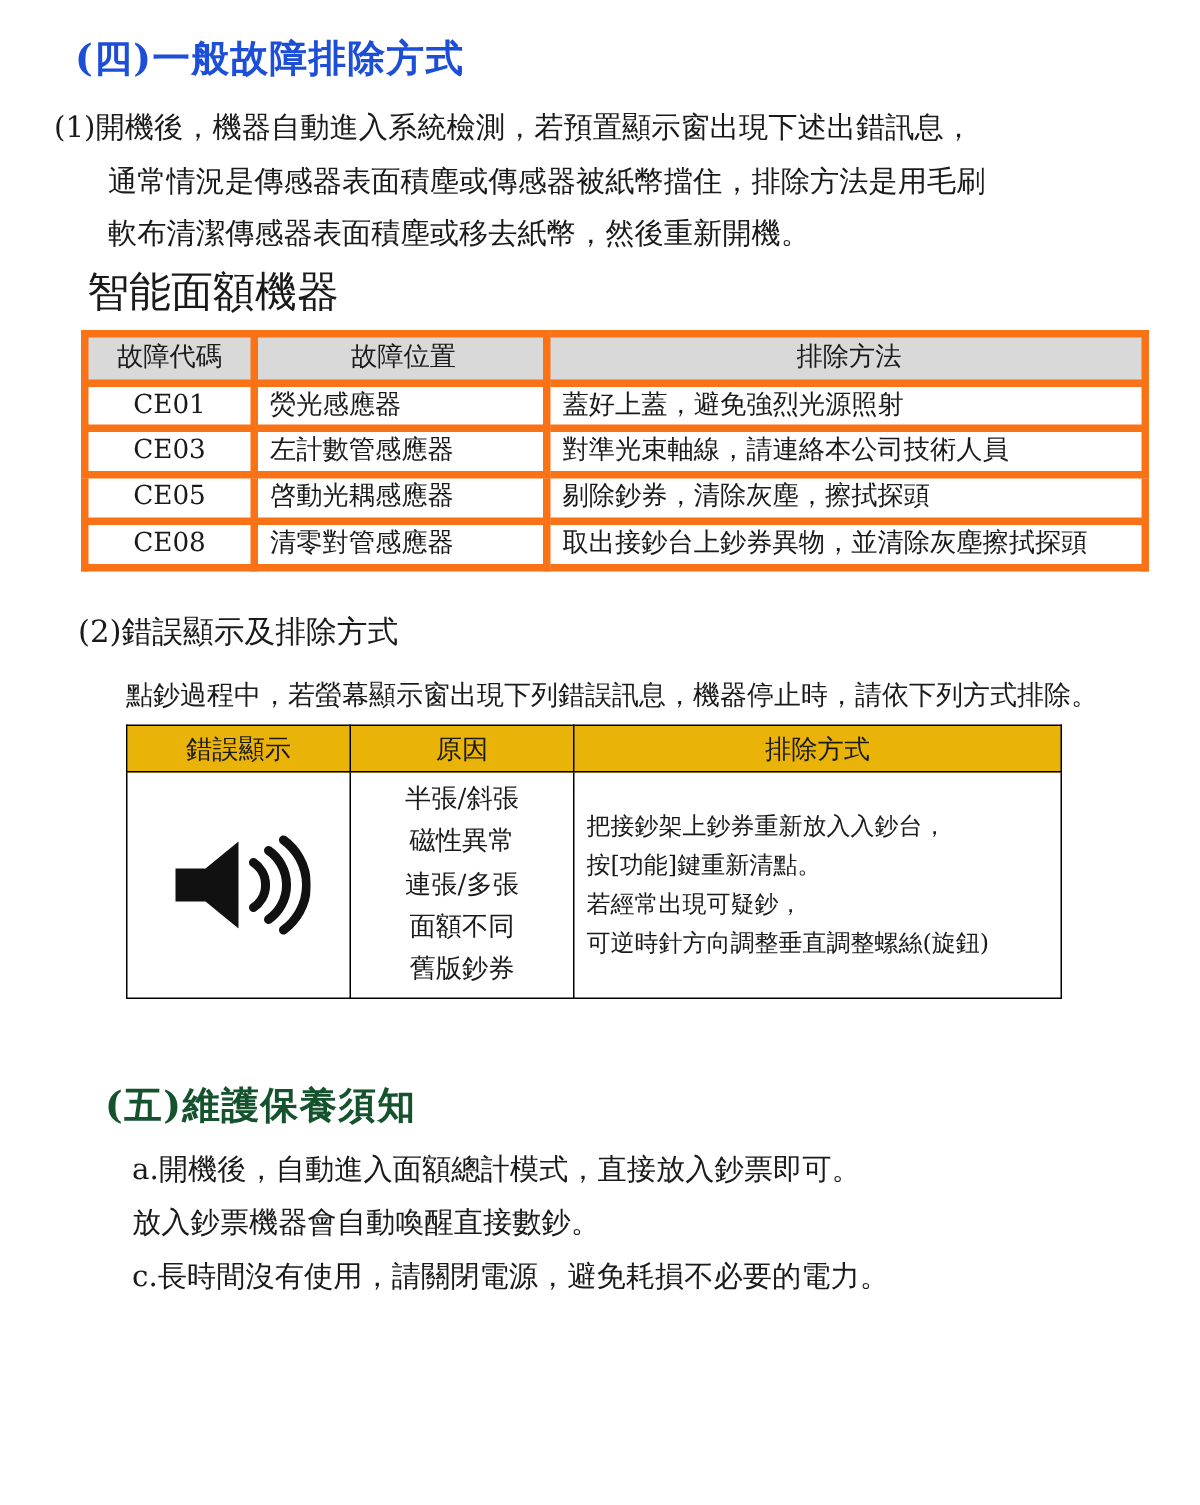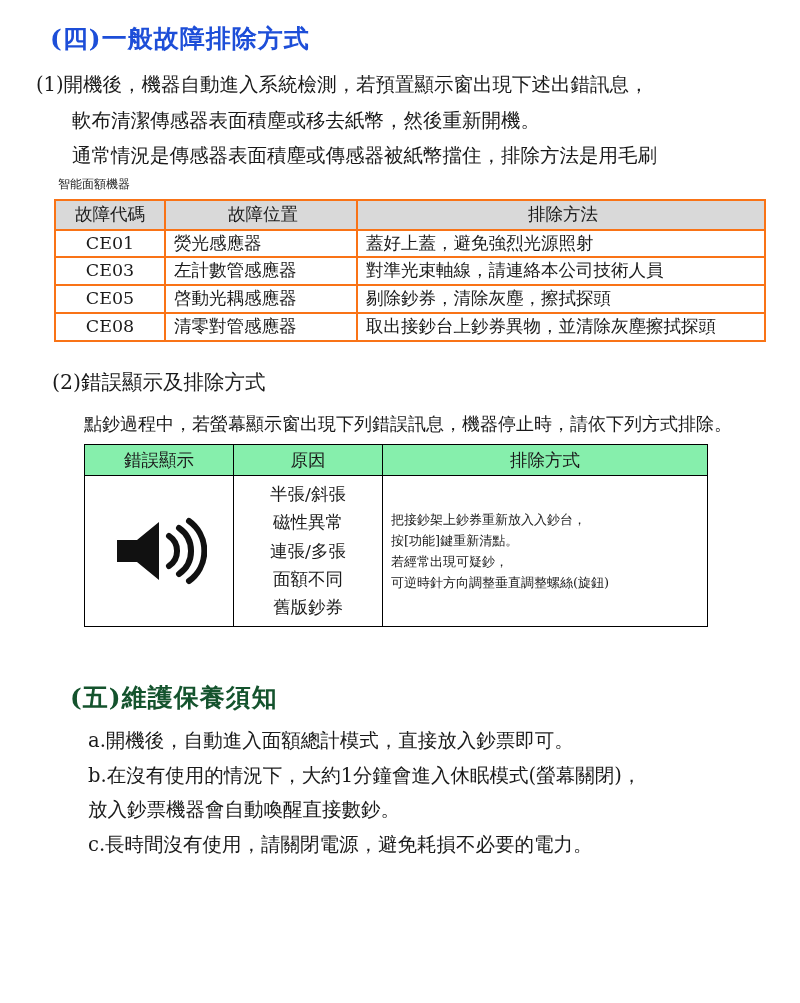--- a/index.html
+++ b/index.html
@@ -44,38 +44,38 @@
   
   .para {
     font-size: 19.5px;
     line-height: 1.62;
     margin: 0 0 4px 0;
   }
   .para-l1 { margin-left: 8px; }
   .para-indent { margin-left: 44px; }
 
   .sub-title {
-    font-size: 12px;
+    font-size: 28px;
     margin: 0 0 6px 30px;
   }
 
   
   .tbl-wrap-1 {
     margin: 0 0 0 26px;
     width: 712px;
   }
   table.doc-table {
     border-collapse: collapse;
     width: 100%;
     font-size: 17.5px;
     line-height: 1.25;
   }
   table.doc-table th,
   table.doc-table td {
-    border: 2px solid #f97316;
+    border: 5px solid #f97316;
     padding: 2px 4px;
     vertical-align: middle;
   }
   table.doc-table thead th {
     background: #d9d9d9;
     font-weight: normal;
     text-align: center;
     padding: 3px 4px;
   }
   .c-code { width: 100px; text-align: center; }
@@ -101,21 +101,21 @@
     border-collapse: collapse;
     width: 100%;
     font-size: 17.5px;
   }
   table.err-table th,
   table.err-table td {
     border: 1px solid #000;
     vertical-align: middle;
   }
   table.err-table thead th {
-    background: #86efac;
+    background: #eab308;
     font-weight: normal;
     text-align: center;
     padding: 3px 4px;
   }
   .eh-1 { width: 140px; }
   .eh-2 { width: 140px; }
   .eh-3 { }
   .cell-icon {
     text-align: center;
     padding: 6px 0;
@@ -123,21 +123,21 @@
   .cell-cause {
     text-align: center;
     line-height: 1.62;
     padding: 4px 2px;
     font-size: 17.5px;
   }
   .cell-fix {
     text-align: left;
     line-height: 1.62;
     padding: 4px 8px;
-    font-size: 13px;
+    font-size: 16px;
   }
   .speaker-icon svg { display: block; margin: 0 auto; }
 
   
   .list-5 {
     margin: 10px 0 0 60px;
     font-size: 19.5px;
     line-height: 1.72;
   }
   .list-5 .li { margin-bottom: 2px; }
@@ -145,22 +145,22 @@
   .spacer-big { height: 54px; }
 </style>
 </head>
 <body>
 
 <div class="page">
 
   <h2 class="section-heading">(四)一般故障排除方式</h2>
 
   <div class="para para-l1">(1)開機後，機器自動進入系統檢測，若預置顯示窗出現下述出錯訊息，</div>
+  <div class="para para-indent">通常情況是傳感器表面積塵或傳感器被紙幣擋住，排除方法是用毛刷</div>
   <div class="para para-indent">軟布清潔傳感器表面積塵或移去紙幣，然後重新開機。</div>
-  <div class="para para-indent">通常情況是傳感器表面積塵或傳感器被紙幣擋住，排除方法是用毛刷</div>
 
   <div class="sub-title">智能面額機器</div>
 
   <div class="tbl-wrap-1">
     <table class="doc-table">
       <thead>
         <tr>
           <th class="c-code">故障代碼</th>
           <th class="c-pos" style="text-align:center;">故障位置</th>
           <th class="c-fix" style="text-align:center;">排除方法</th>
@@ -235,21 +235,20 @@
 
   <div class="spacer-big"></div>
 
   <h2 class="section-heading-2">(五)維護保養須知</h2>
 
   <div class="list-5">
     <div class="li">
       <div>a.開機後，自動進入面額總計模式，直接放入鈔票即可。</div>
     </div>
     <div class="li">
-      <div>b.在沒有使用的情況下，大約1分鐘會進入休眠模式(螢幕關閉)，</div>
       <div>放入鈔票機器會自動喚醒直接數鈔。</div>
     </div>
     <div class="li">
       <div>c.長時間沒有使用，請關閉電源，避免耗損不必要的電力。</div>
     </div>
   </div>
 
 </div>
 
 </body></html>

